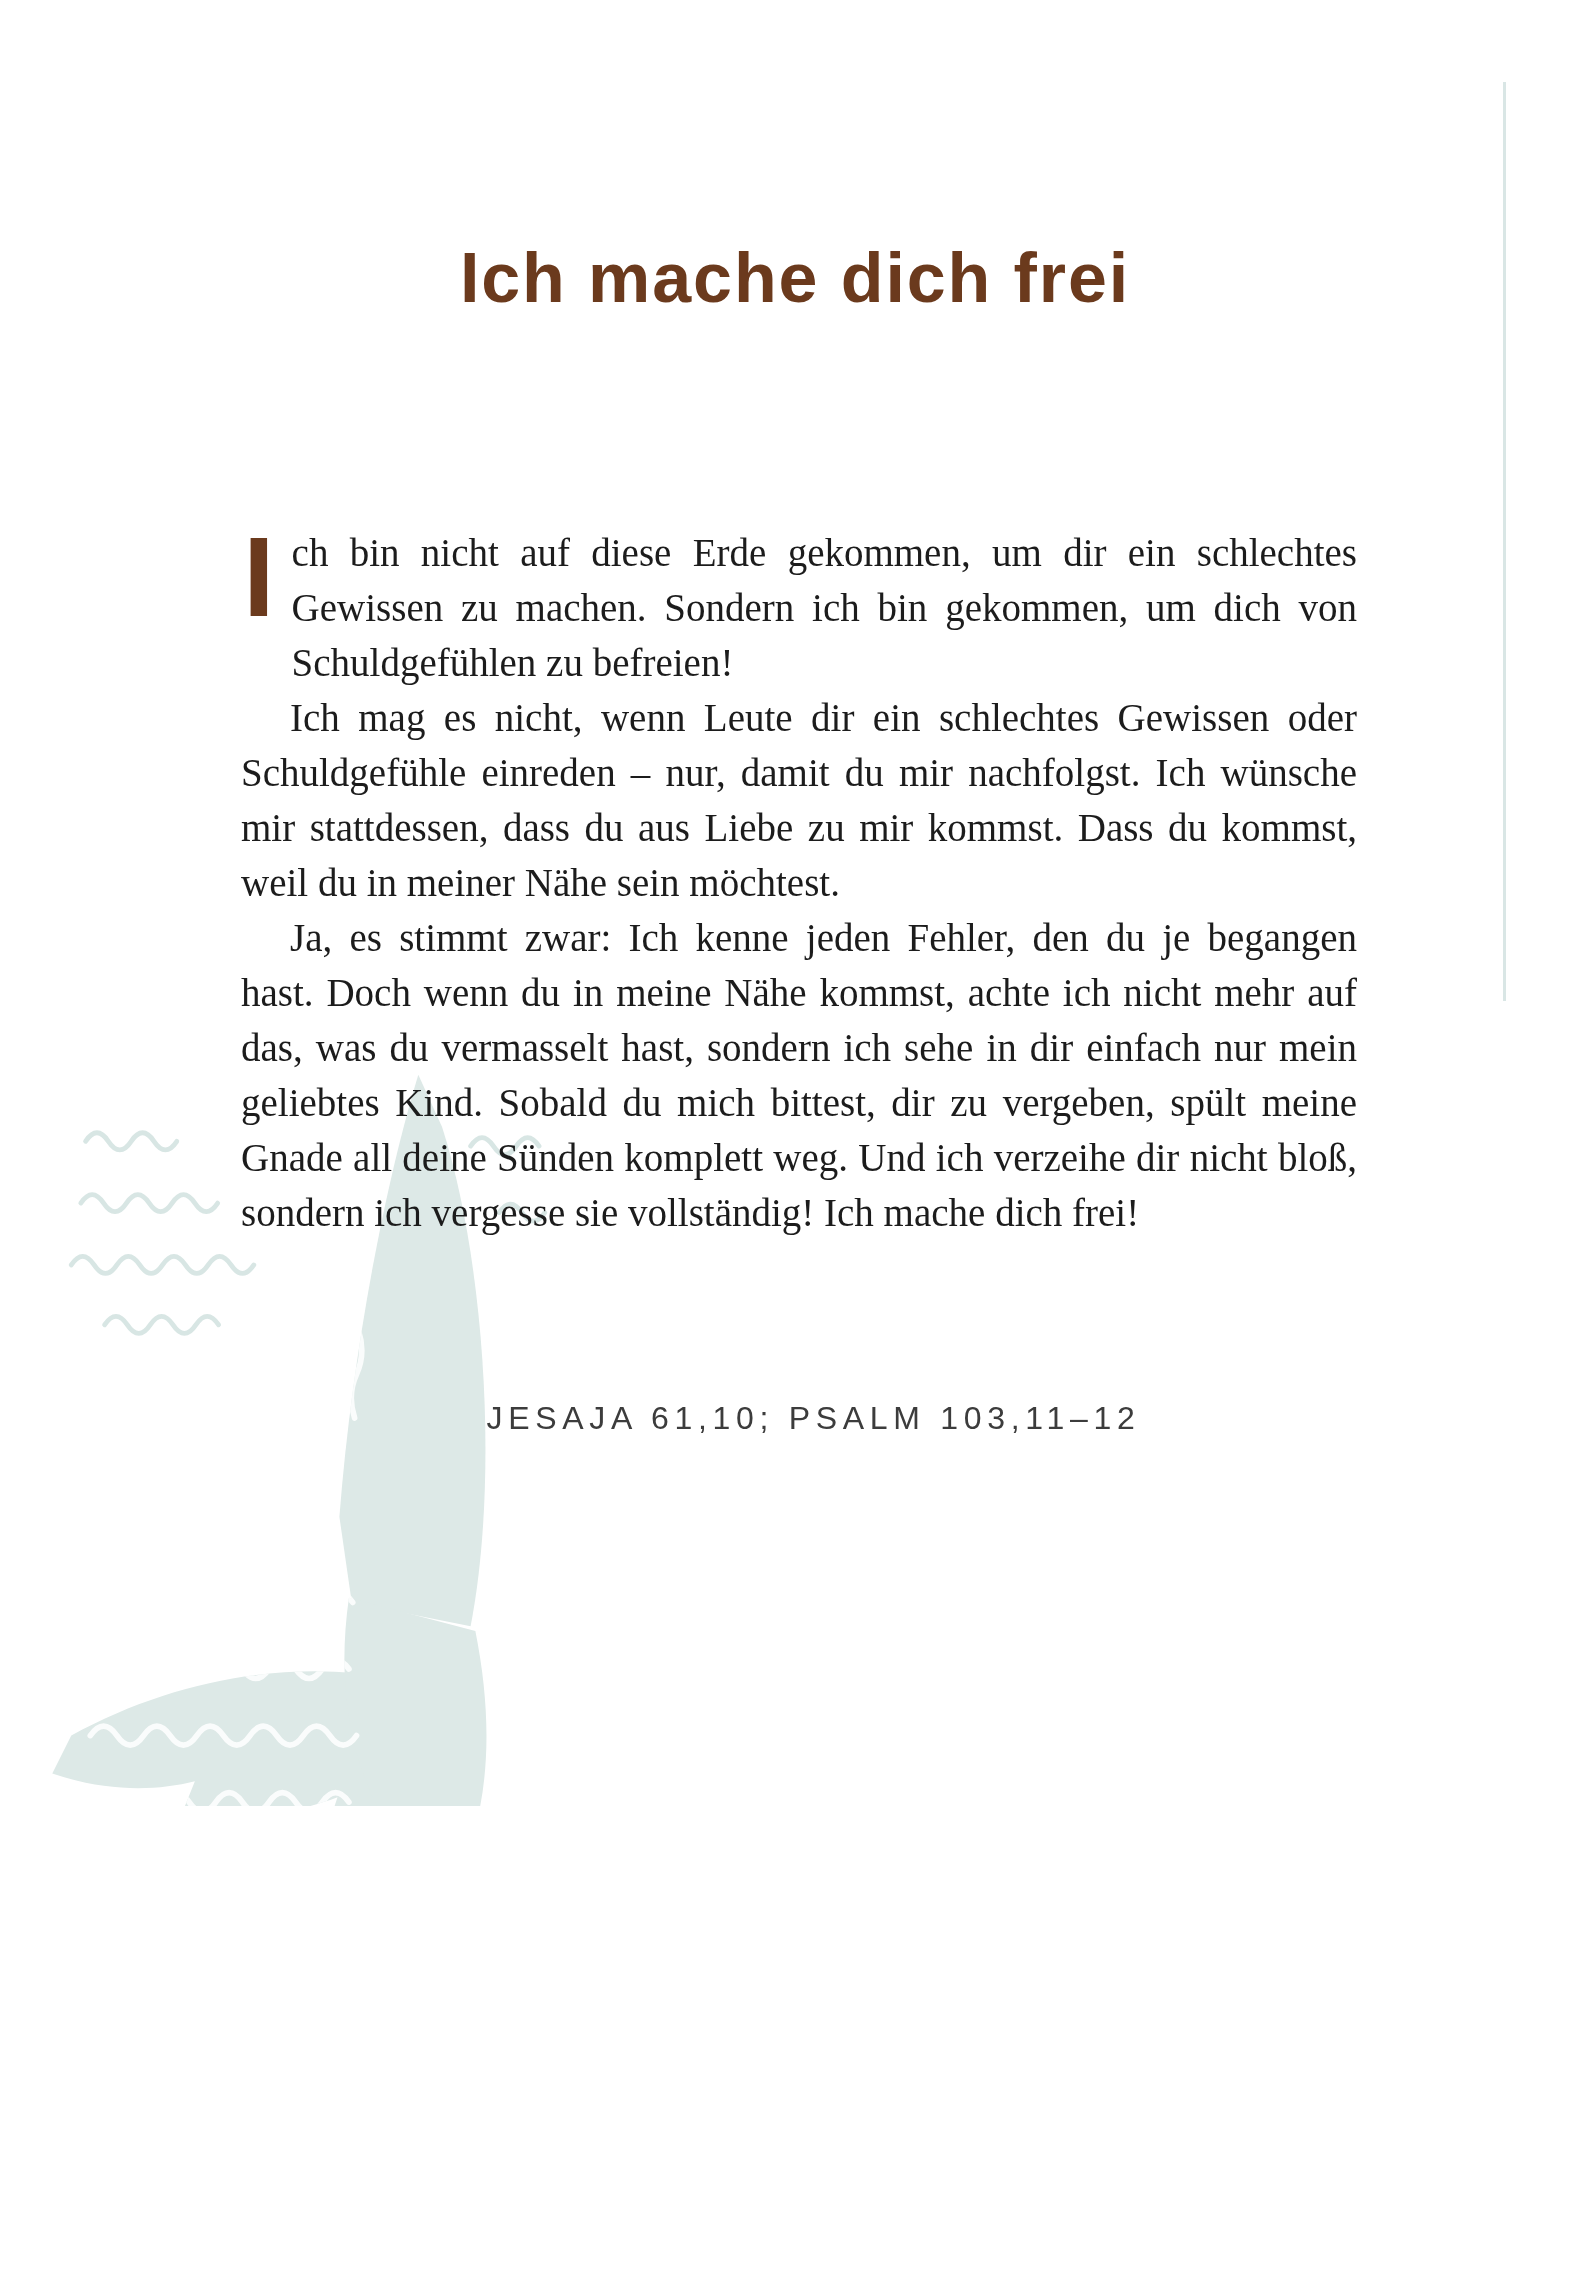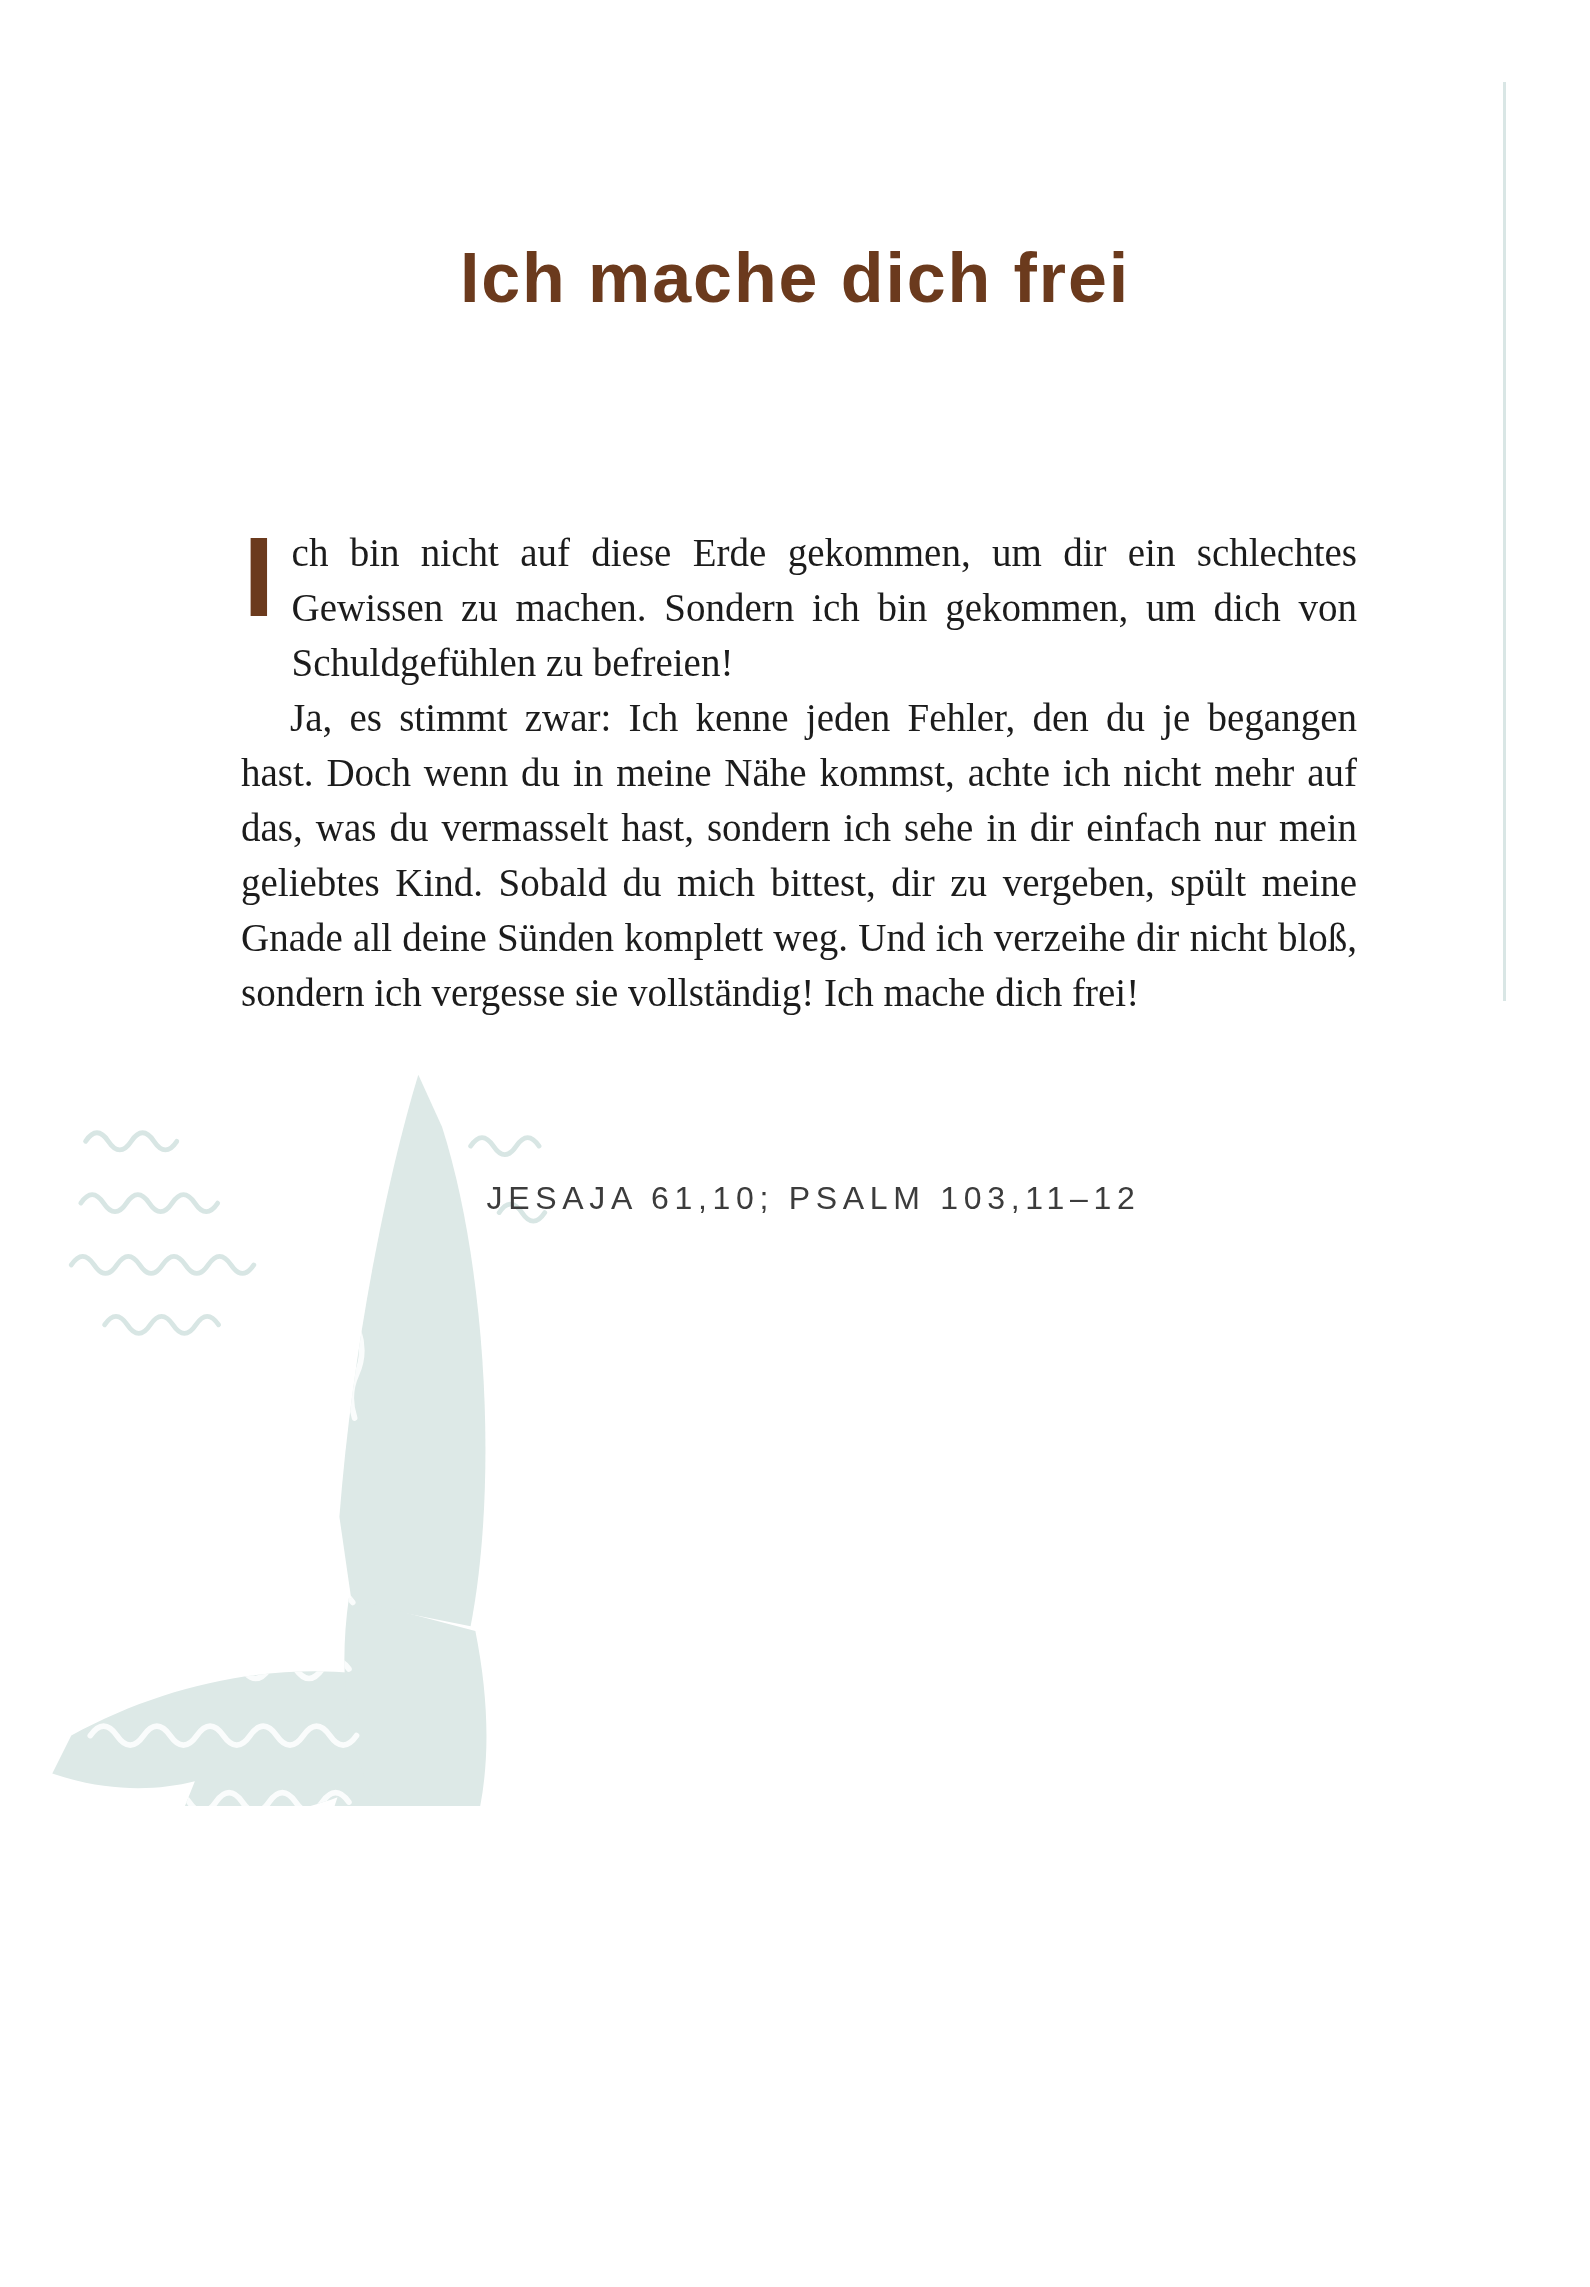--- a/index.html
+++ b/index.html
@@ -92,20 +92,21 @@
 
   <div class="edge-line"></div>
 
   <h1 class="title">Ich mache dich frei</h1>
 
   <div class="body-text">
     <p class="first">
       <span class="dropcap">I</span>
       <span>ch bin nicht auf diese Erde gekommen, um dir ein schlechtes Gewissen zu machen. Sondern ich bin gekommen, um dich von Schuldgefühlen zu befreien!</span>
     </p>
+    <p>Ich mag es nicht, wenn Leute dir ein schlechtes Gewissen oder Schuldgefühle einreden – nur, damit du mir nachfolgst. Ich wünsche mir stattdessen, dass du aus Liebe zu mir kommst. Dass du kommst, weil du in meiner Nähe sein möchtest.</p>
     <p>Ja, es stimmt zwar: Ich kenne jeden Fehler, den du je begangen hast. Doch wenn du in meine Nähe kommst, achte ich nicht mehr auf das, was du vermasselt hast, sondern ich sehe in dir einfach nur mein geliebtes Kind. Sobald du mich bittest, dir zu vergeben, spült meine Gnade all deine Sünden komplett weg. Und ich verzeihe dir nicht bloß, sondern ich vergesse sie vollständig! Ich mache dich frei!</p>
   </div>
 
   <div class="reference">JESAJA 61,10; PSALM 103,11–12</div>
 
   <svg class="watermark" viewBox="0 0 600 1280" xmlns="http://www.w3.org/2000/svg" aria-hidden="true">
     <defs>
       <clipPath id="doveClip">
         <path d="M385 5 C350 120 315 300 302 470 L315 560 L440 585 C470 430 455 200 410 60 Z"></path>
         <path d="M360 640 C250 620 130 640 20 700 L0 740 C60 760 110 758 150 748 L138 778 C200 790 255 782 300 765 L290 795 C340 805 385 792 420 765 L430 700 Z"></path>

